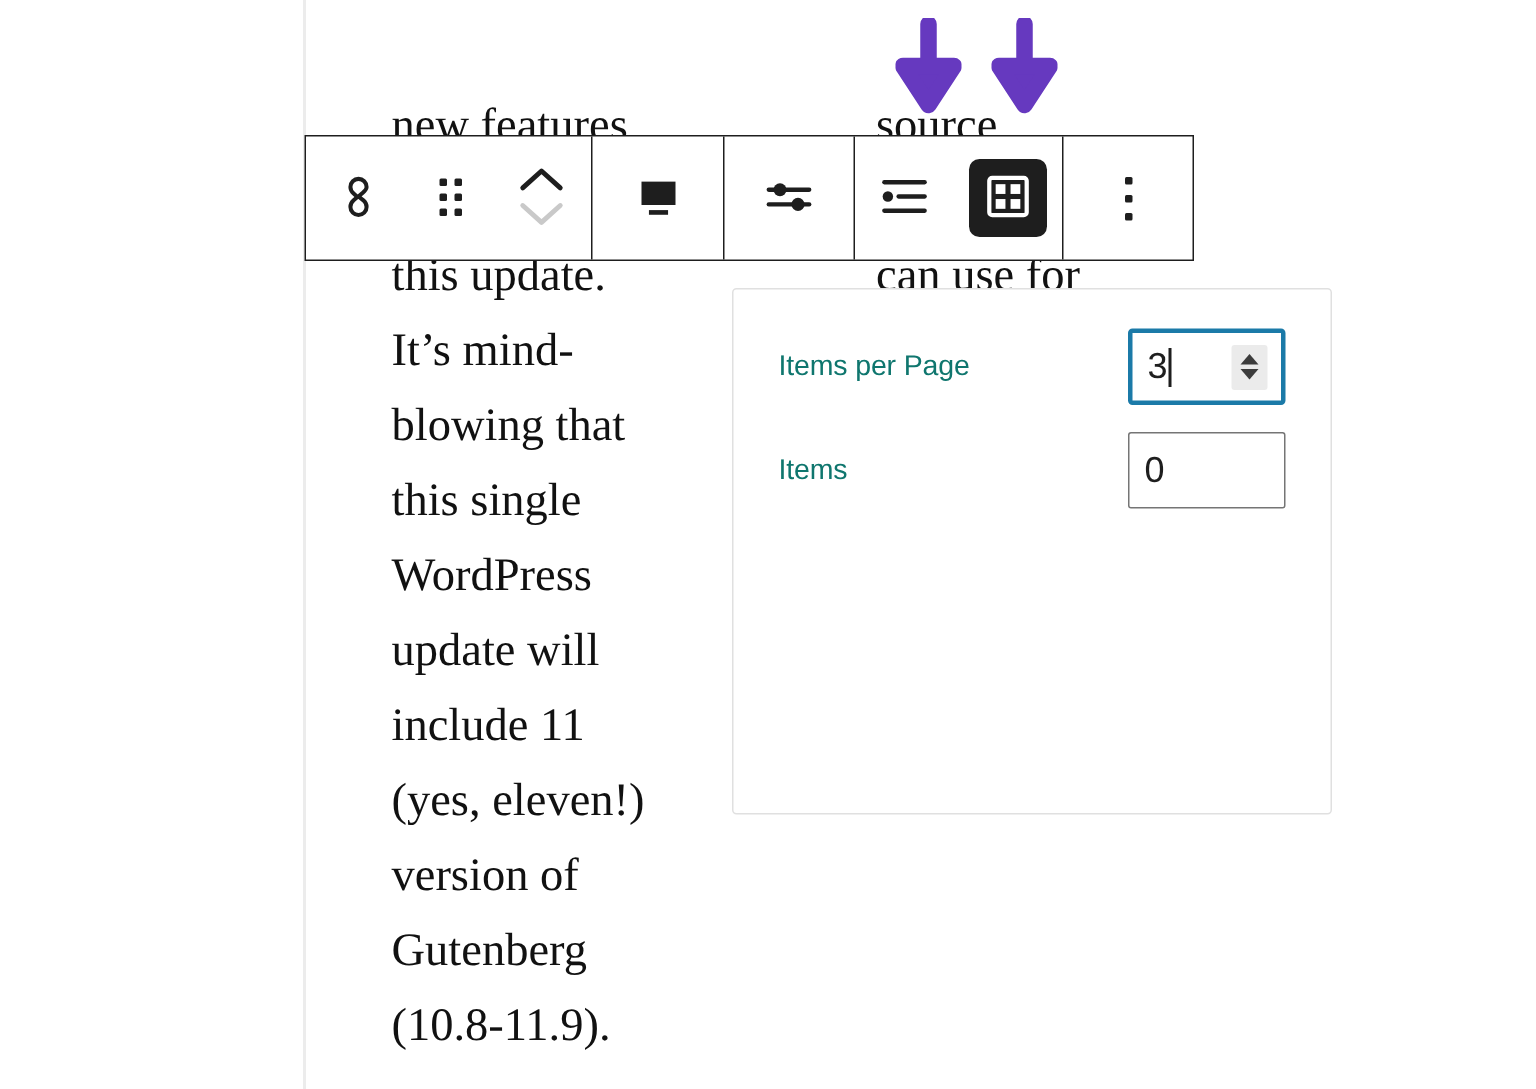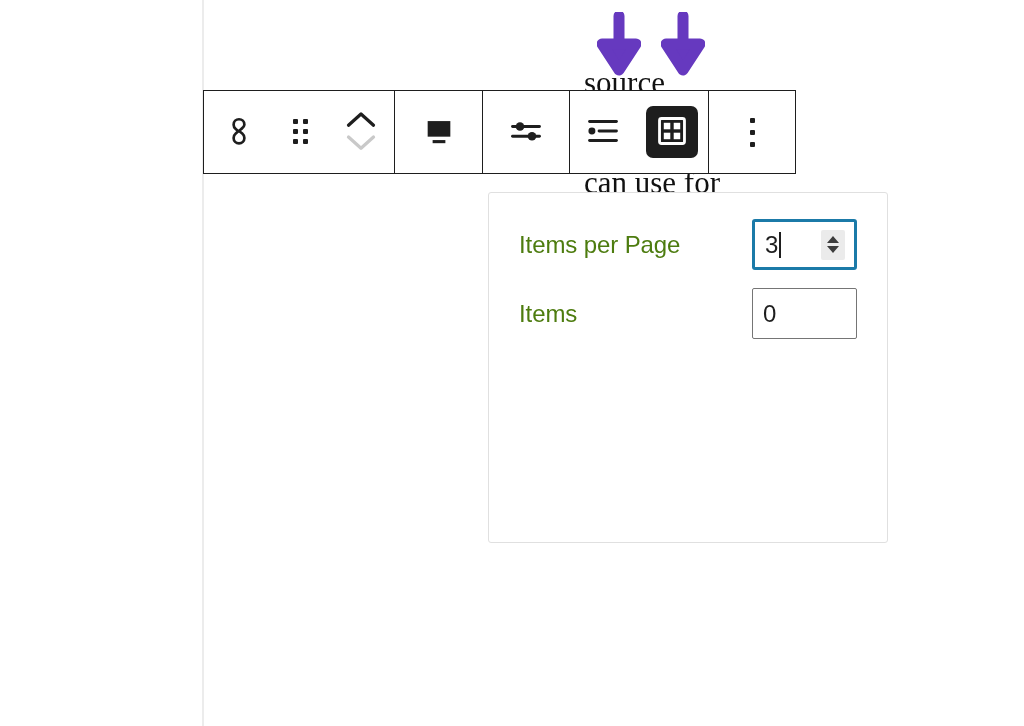--- a/index.html
+++ b/index.html
@@ -159,22 +159,22 @@
     z-index: 30;
     padding: 26px 30px 0 30px;
   }
   .field-row {
     display: flex;
     align-items: center;
     justify-content: space-between;
     margin-bottom: 18px;
   }
   .field-label {
-    font-size: 24px;
-    color: #4d7c0f;
+    font-size: 19px;
+    color: #0f766e;
     font-family: "Liberation Sans", sans-serif;
     letter-spacing: -0.1px;
   }
   .num-input {
     width: 105px;
     height: 51px;
     box-sizing: border-box;
     border: 1.5px solid #757575;
     border-radius: 2px;
     background: #ffffff;
@@ -237,20 +237,33 @@
     white-space: pre-line;
   }
 </style>
 </head>
 <body>
 
 <div id="canvas">
 
   <div id="left-rule"></div>
 
+  <div class="article-text" id="col-left">new features
+
+this update.
+It’s mind-
+blowing that
+this single
+WordPress
+update will
+include 11
+(yes, eleven!)
+version of
+Gutenberg
+(10.8-11.9).</div>
 
   <div class="article-text" id="col-right">source
 
 can use for</div>
 
   <div id="block-toolbar">
 
     <div class="tb-group">
 
       <button class="tb-btn wide">

